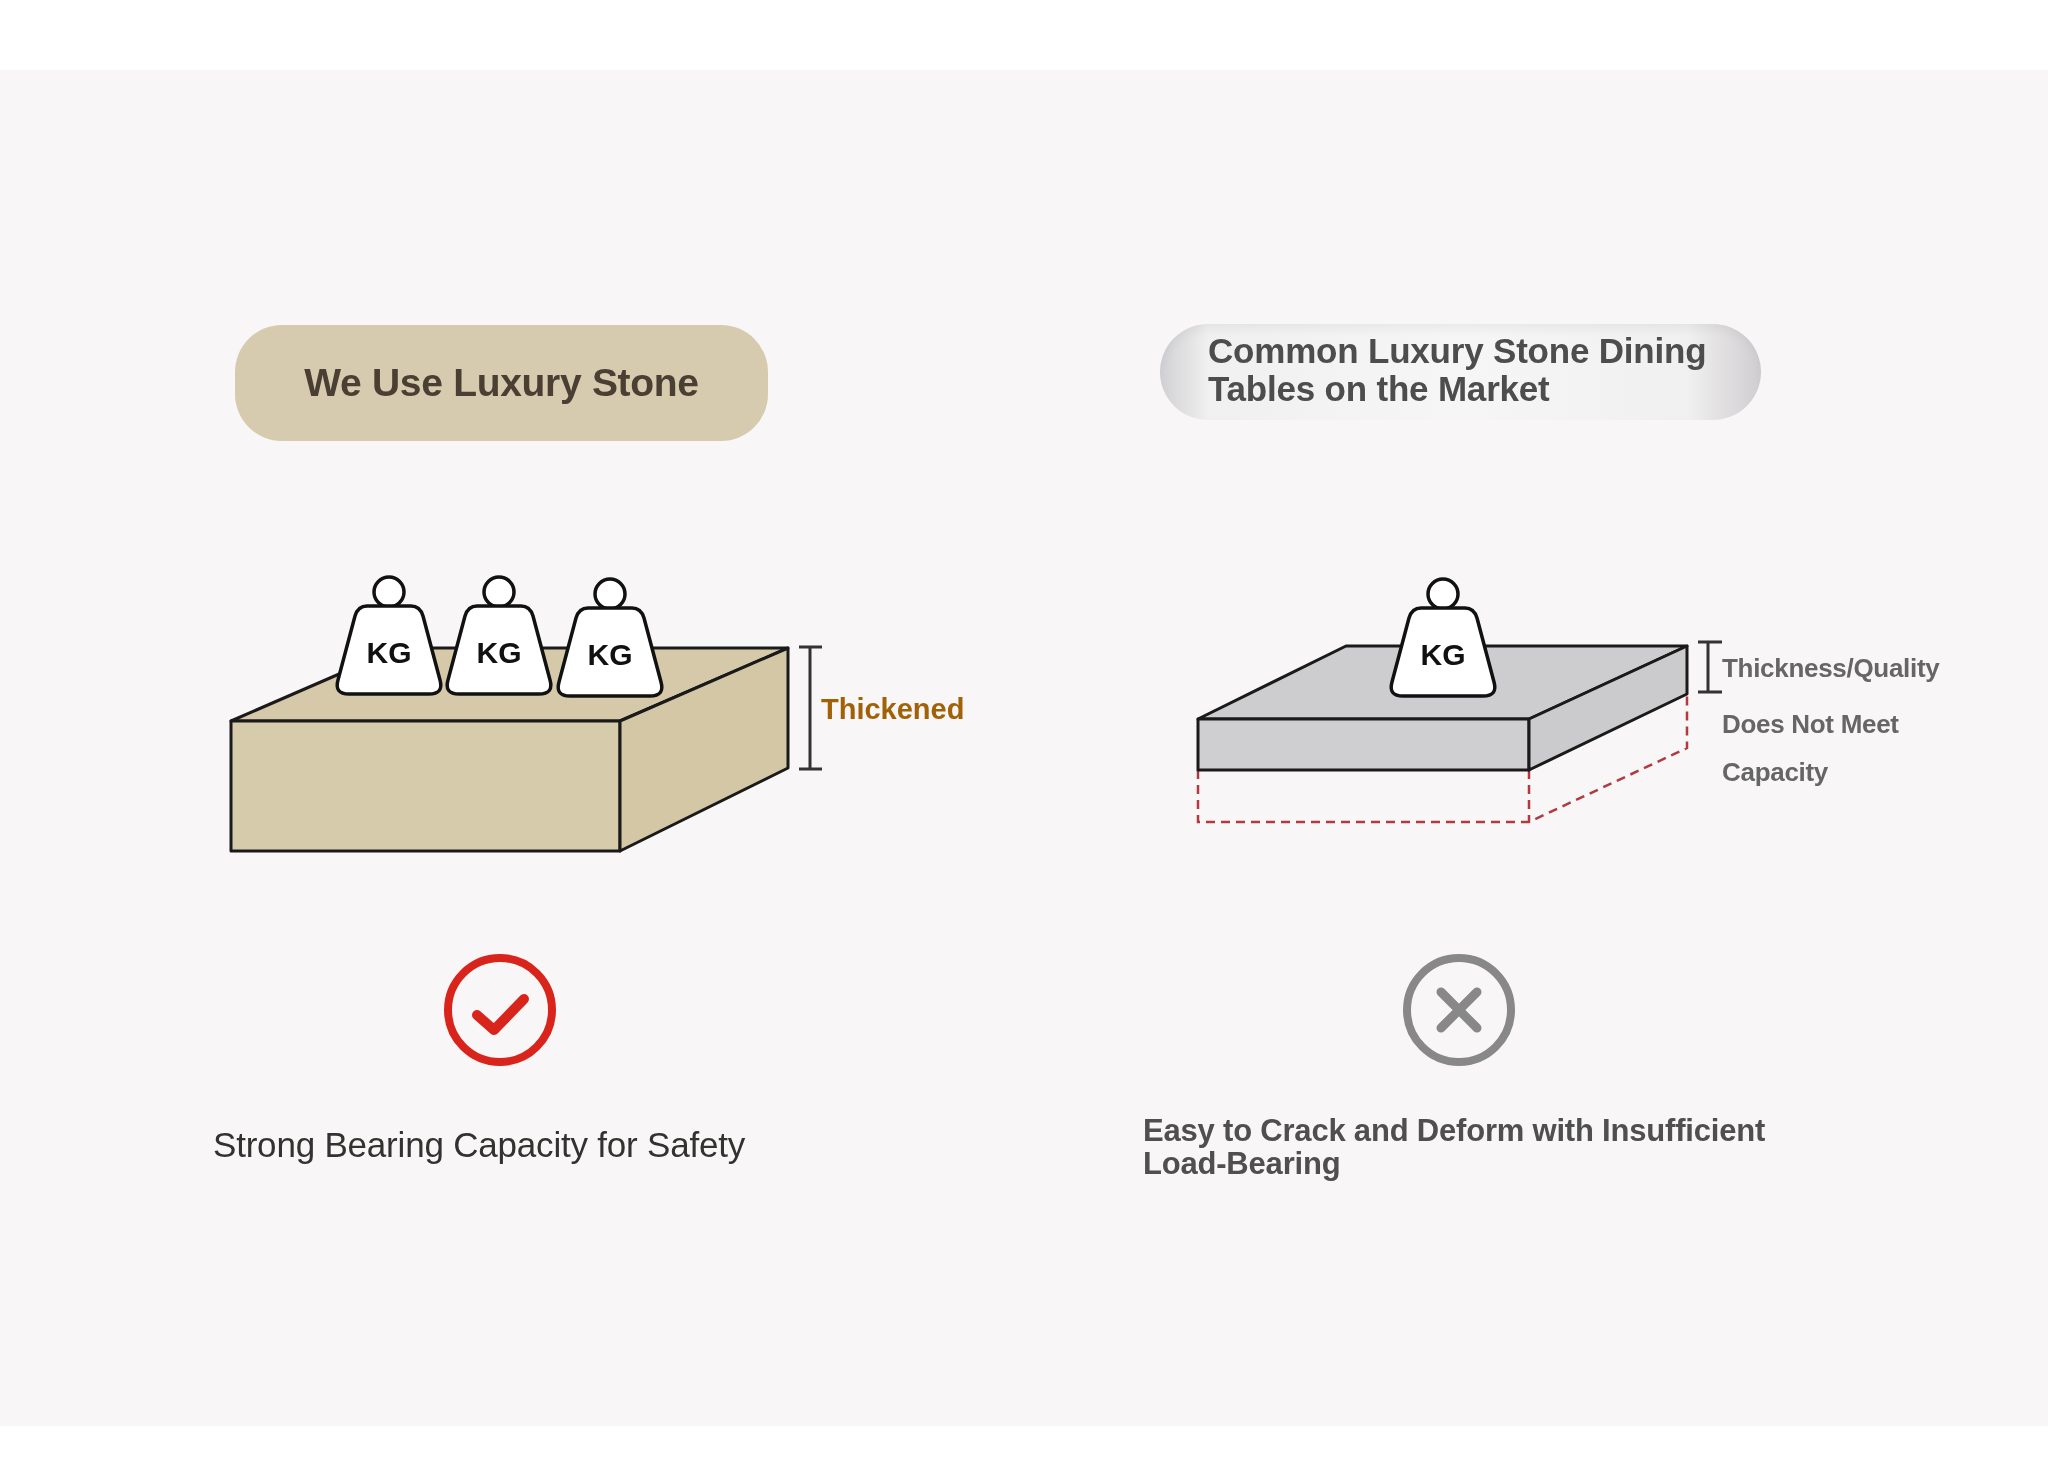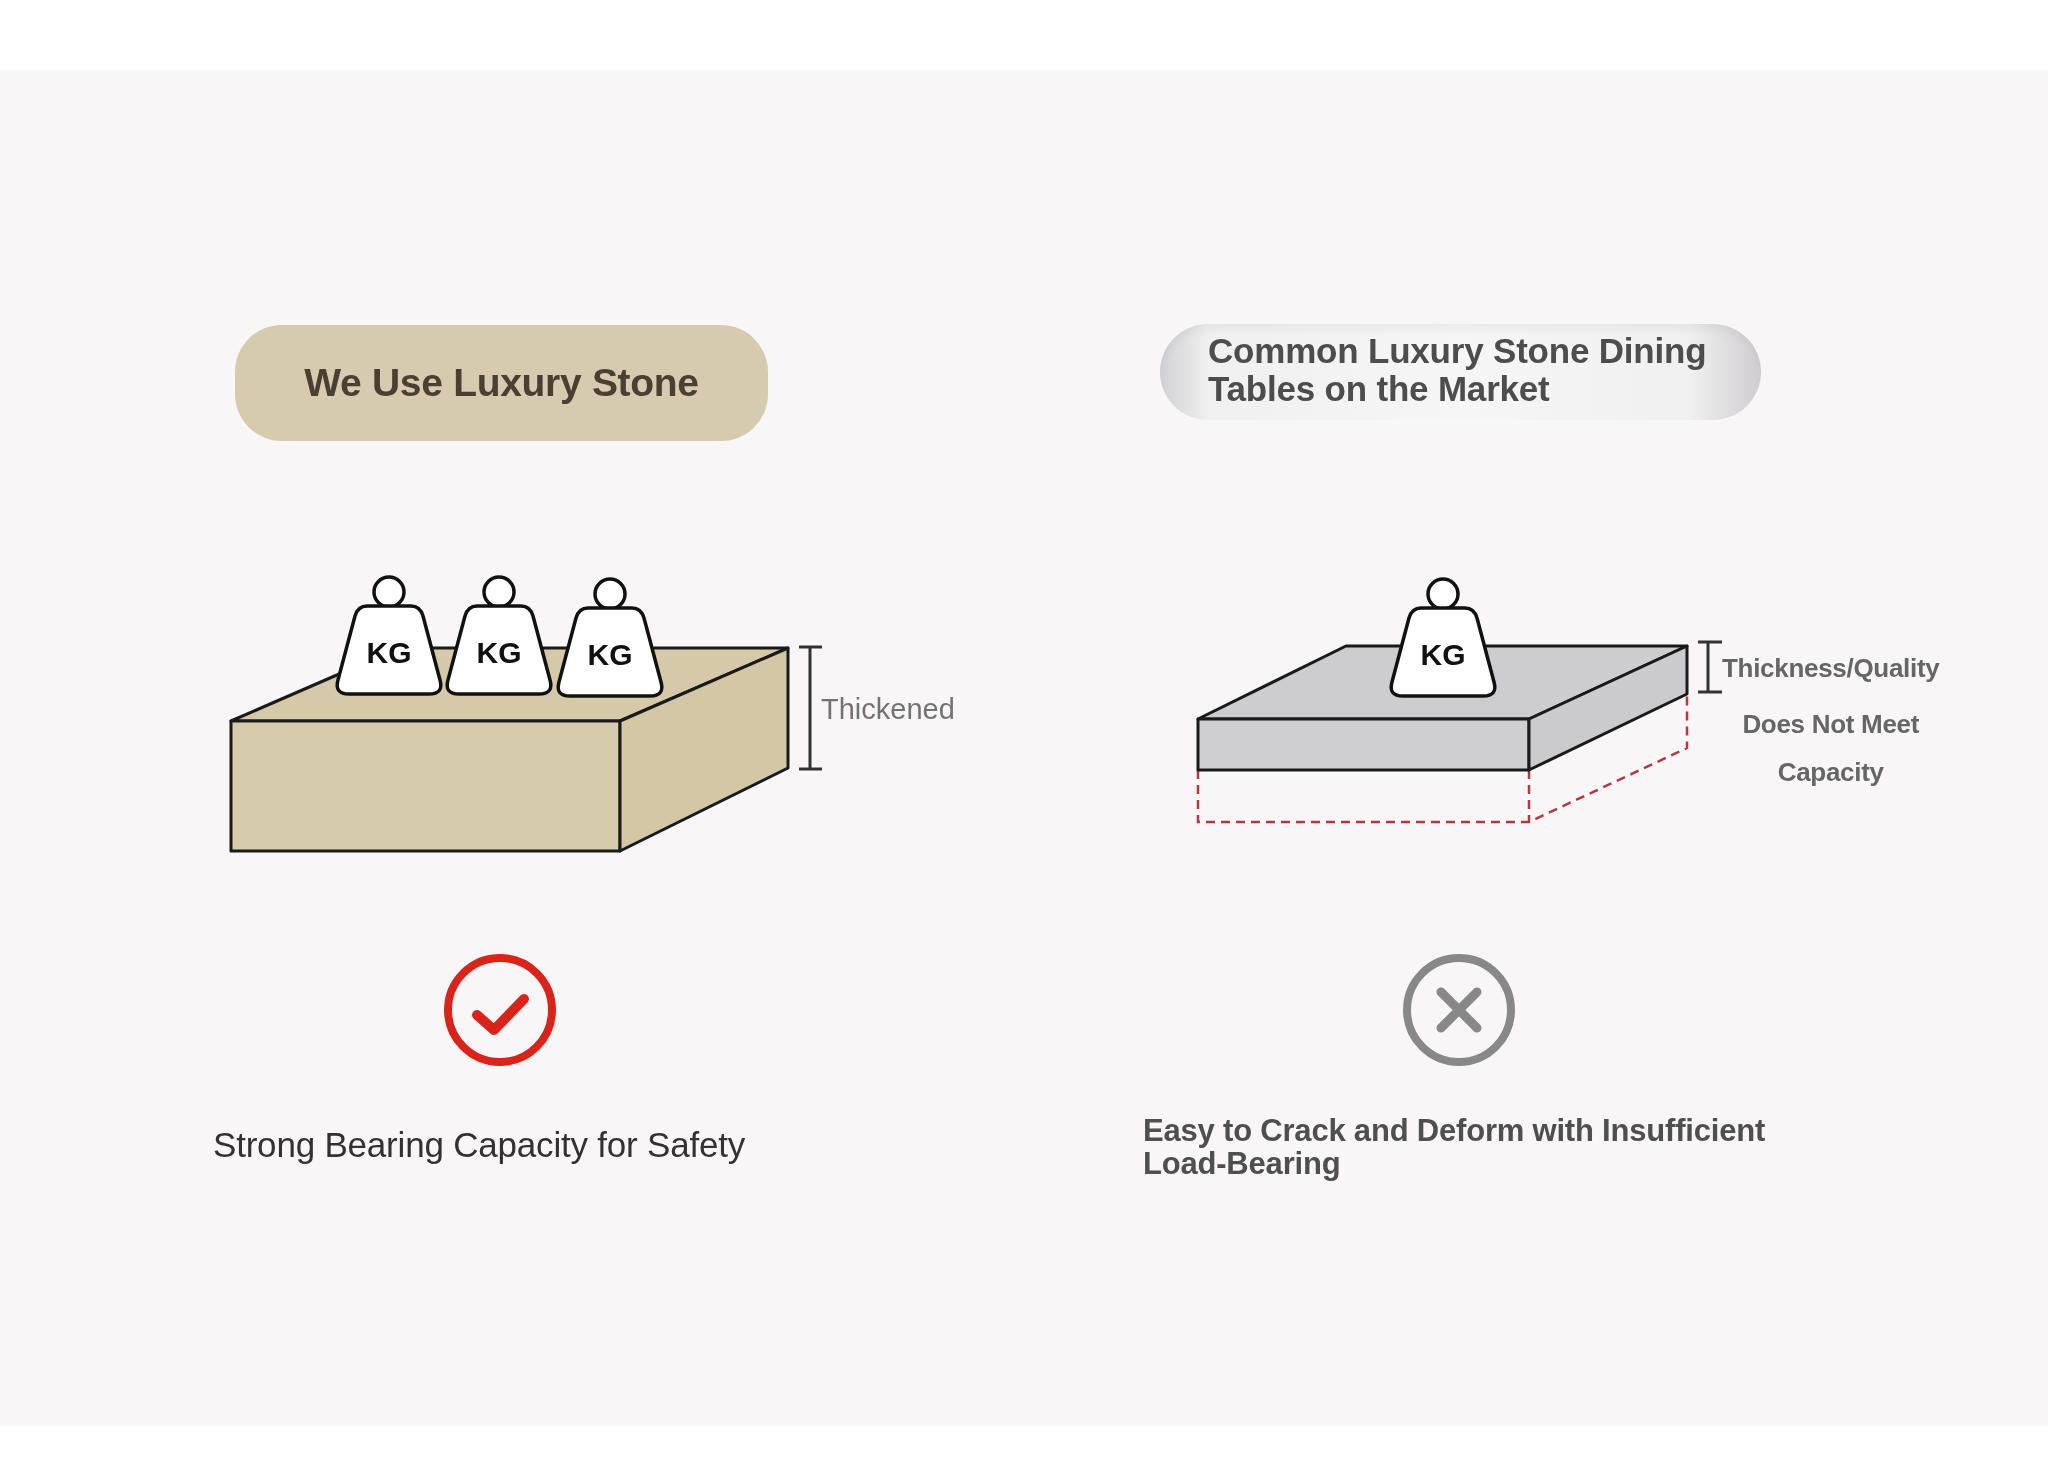--- a/index.html
+++ b/index.html
@@ -27,26 +27,26 @@
       box-shadow: inset 0 10px 14px -8px rgba(0,0,0,0.08);
     }
     .pill-right span {
       position: absolute; left: 48px; top: 8px;
       font-weight: bold; font-size: 35px; line-height: 38px; color: #4d4d4d;
       letter-spacing: -0.2px; white-space: pre-line;
     }
     svg.diagram { position: absolute; overflow: visible; }
     .label-thick {
       position: absolute; left: 821px; top: 693px;
-      font-weight: normal; font-size: 29px; color: #737373;
+      font-weight: bold; font-size: 29px; color: #a16207;
     }
     .label-bad {
       position: absolute; left: 1722px; top: 629px;
       font-weight: bold; font-size: 26px; line-height: 26px; color: #666666;
-      white-space: pre-line; letter-spacing: -0.3px; text-align: center;
+      white-space: pre-line; letter-spacing: -0.3px;
     }
     .label-bad .l3 { display: block; margin-top: -4px; }
     .icon-box { position: absolute; }
     .caption-left {
       position: absolute; left: 213px; top: 1125px;
       font-weight: normal; font-size: 35px; color: #333230; letter-spacing: -0.2px;
     }
     .caption-right {
       position: absolute; left: 1143px; top: 1114px;
       font-weight: bold; font-size: 31px; line-height: 33px; color: #4f4f4f;

